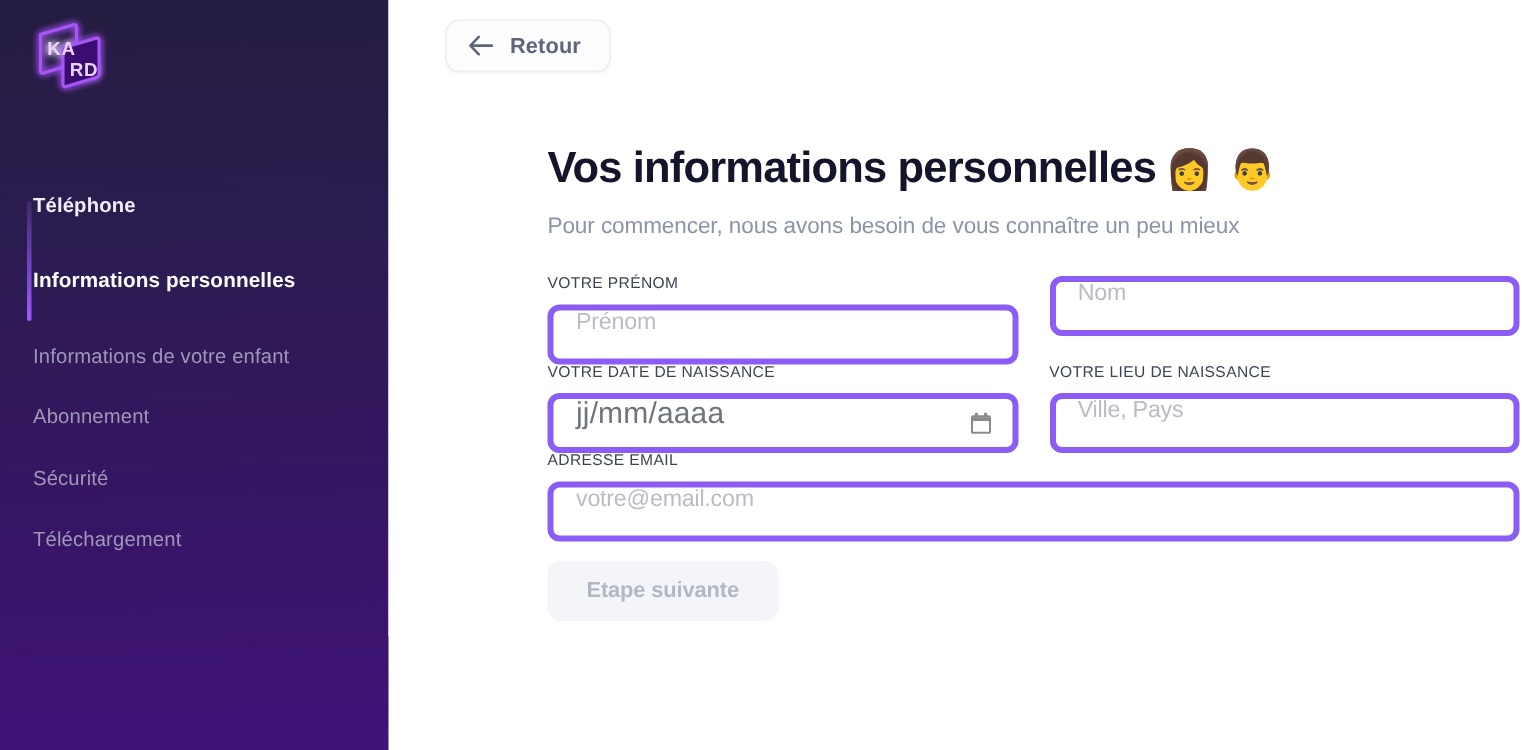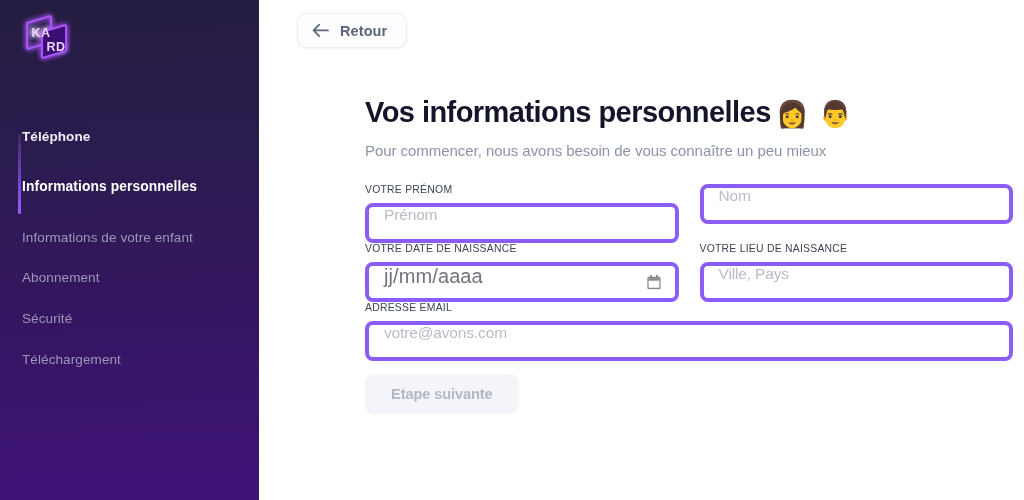--- a/index.html
+++ b/index.html
@@ -345,21 +345,21 @@
             <span class="input-text">Ville, Pays</span>
           </div>
         </div>
       </div>
 
       
       <div class="row">
         <div class="field full">
           <label class="field-label">ADRESSE EMAIL</label>
           <div class="input-shell">
-            <span class="input-text">votre@avons.com</span>
+            <span class="input-text">votre@email.com</span>
           </div>
         </div>
       </div>
 
       <button class="submit-btn">
         <span class="submit-label">Etape suivante</span>
       </button>
 
     </div>
   </div>

